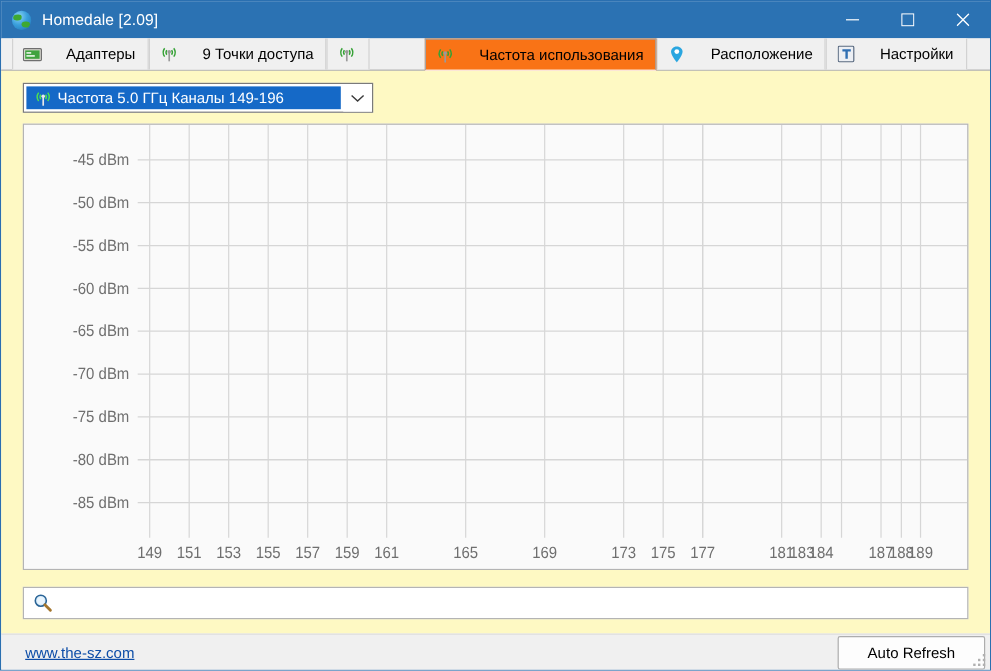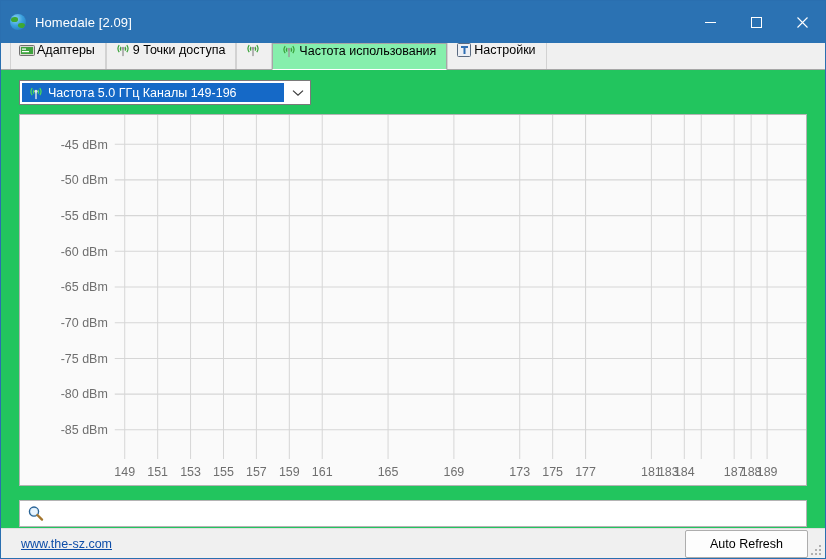--- a/index.html
+++ b/index.html
@@ -20,21 +20,21 @@
     box-sizing: border-box;
     background: #f0f0f0;
     border: 1px solid #2a6fb0;
     display: flex;
     flex-direction: column;
     position: relative;
   }
 
   
   .titlebar {
-    height: 42px;
+    height: 31px;
     background: #2b72b3;
     display: flex;
     align-items: center;
     flex: 0 0 auto;
     position: relative;
   }
   .title-icon {
     width: 16px;
     height: 16px;
     margin-left: 9px;
@@ -92,51 +92,52 @@
     padding-left: 9px;
     background: #f0f0f0;
     position: relative;
     border-bottom: 1px solid #a6a6a6;
     box-sizing: border-box;
   }
   .tab {
     height: 26px;
     box-sizing: border-box;
     display: flex;
-    align-items: flex-start;
-    gap: 2px;
+    align-items: center;
+    gap: 20px;
     padding: 0 10px 0 8px;
     font-size: 12.5px;
     color: #000000;
     white-space: nowrap;
     background: #f0f0f0;
     border-left: 1px solid #d2d2d2;
     border-right: 1px solid #d2d2d2;
     position: relative;
     cursor: default;
   }
   .tab:first-child { border-left: 1px solid #d2d2d2; }
   .tab.active {
-    background: #86efac;
+    background: #f97316;
     border: 1px solid #a6a6a6;
     border-bottom: 1px solid #ffffff;
     height: 27px;
     margin-bottom: -1px;
     z-index: 3;
+    margin-left: 46px;
   }
   .tab-icon {
     width: 16px; height: 14px;
     flex: 0 0 auto;
     display: flex; align-items: center; justify-content: center;
   }
 
   
   .client {
     flex: 1 1 auto;
-    background: #22c55e;
+    background: #fef9c3;
     border-top: none;
     padding: 0;
     display: flex;
     flex-direction: column;
     position: relative;
     box-sizing: border-box;
   }
 
   .combo-row {
     padding: 10px 0 9px 18px;
@@ -201,21 +202,21 @@
   .search-icon { width: 17px; height: 17px; display:block; }
 
   
   .footer {
     flex: 0 0 auto;
     height: 30px;
     background: #f0f0f0;
     border-top: 1px solid #dfdfdf;
     display: flex;
     align-items: center;
-    padding: 0 17px 0 20px;
+    padding: 0 4px 0 20px;
     box-sizing: border-box;
     position: relative;
   }
   .site-link {
     color: #0e4ea8;
     font-size: 12.5px;
     text-decoration: underline;
     cursor: pointer;
   }
   .footer-buttons {
@@ -325,20 +326,29 @@
           <path d="M11.8 2.2 a6 6 0 0 1 0 7" stroke="#35a135" stroke-width="1.2" fill="none"></path>
           <path d="M6 3.8 a3.3 3.3 0 0 0 0 3.8" stroke="#35a135" stroke-width="1.2" fill="none"></path>
           <path d="M10 3.8 a3.3 3.3 0 0 1 0 3.8" stroke="#35a135" stroke-width="1.2" fill="none"></path>
           <circle cx="8" cy="5.2" r="1.5" fill="#9a9a9a"></circle>
           <rect x="7.3" y="5.6" width="1.4" height="7.5" fill="#9a9a9a"></rect>
         </svg>
       </span>
       <span>Частота использования</span>
     </div>
 
+    <div class="tab">
+      <span class="tab-icon">
+        <svg width="14" height="15" viewBox="0 0 14 15">
+          <path d="M7 0.8 C4 0.8 2.2 3 2.2 5.2 C2.2 8.2 7 14 7 14 C7 14 11.8 8.2 11.8 5.2 C11.8 3 10 0.8 7 0.8 Z" fill="#2aa6e0"></path>
+          <circle cx="7" cy="5" r="2" fill="#ffffff"></circle>
+        </svg>
+      </span>
+      <span>Расположение</span>
+    </div>
 
     <div class="tab">
       <span class="tab-icon">
         <svg width="15" height="14" viewBox="0 0 15 14">
           <rect x="0.5" y="0.5" width="13" height="13" rx="1" fill="#eceff4" stroke="#5a6a80"></rect>
           <path d="M4 3 h7 v2 h-2.5 v6 h-2 v-6 H4 Z" fill="#2f6fb3"></path>
         </svg>
       </span>
       <span>Настройки</span>
     </div>

